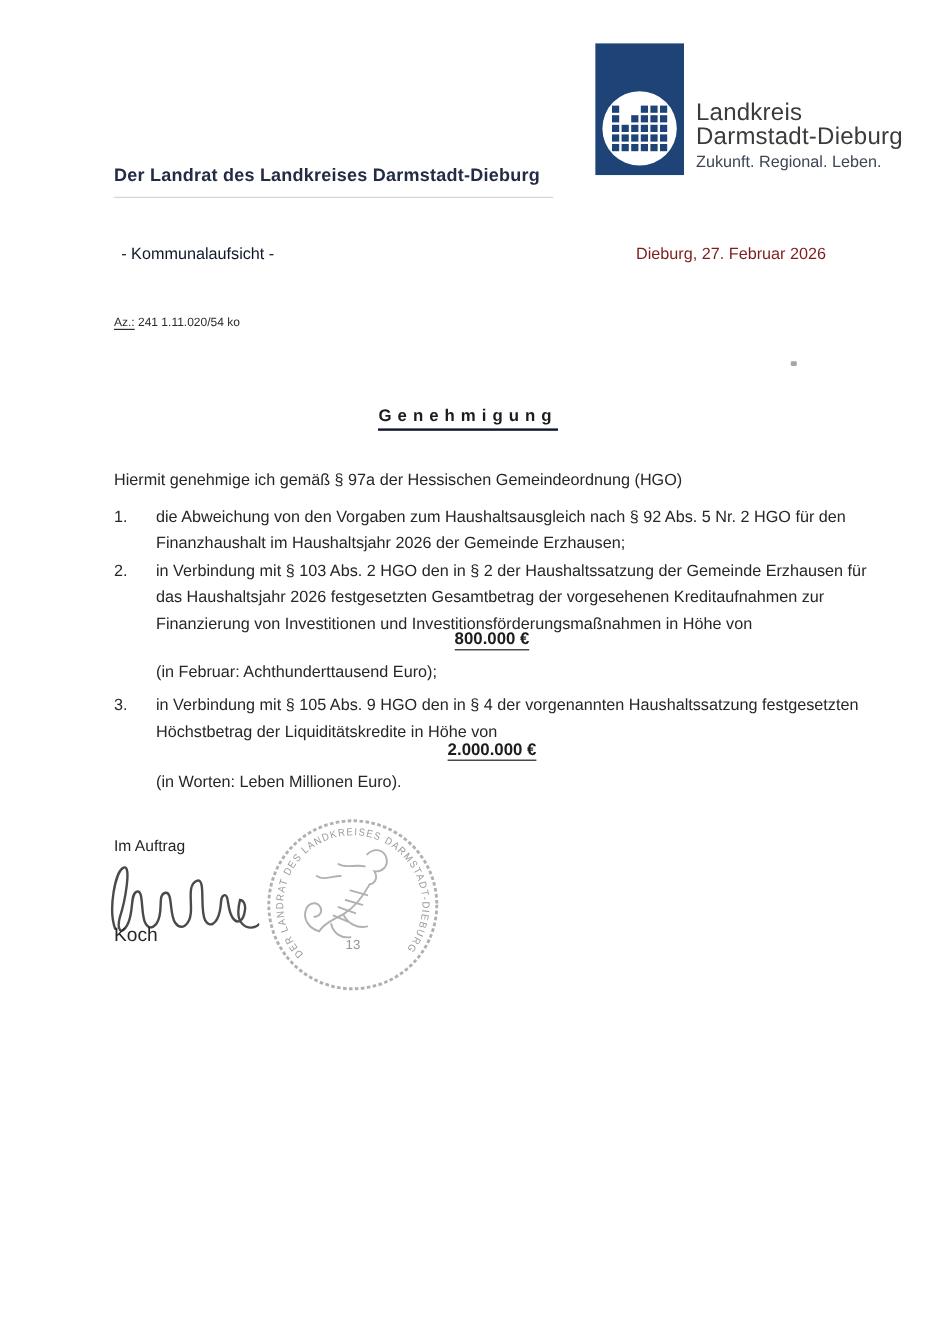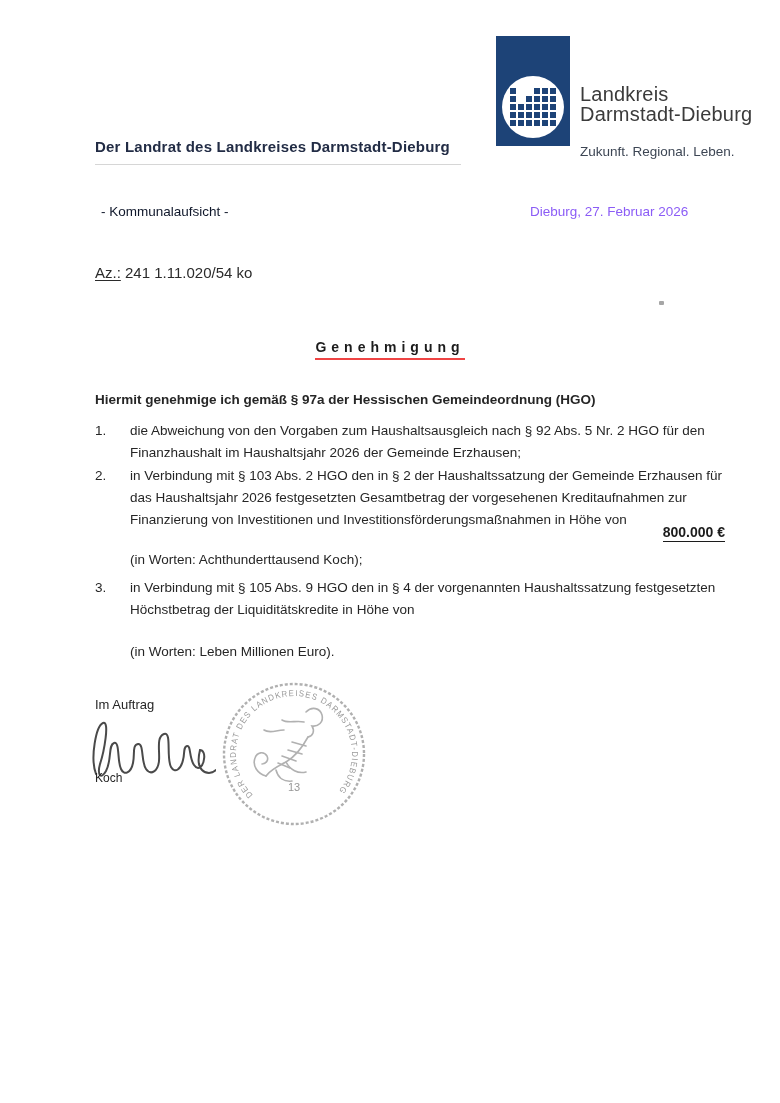--- a/index.html
+++ b/index.html
@@ -15,50 +15,50 @@
   
   .sender-line{
     position:absolute;left:95px;top:138px;width:366px;
     font-size:15px;font-weight:bold;color:#222c45;
     padding-bottom:9px;border-bottom:1px solid #d6d6d6;
     letter-spacing:.2px;
   }
   .logo-rect{position:absolute;left:496px;top:36px;width:74px;height:110px;}
   .logo-text{position:absolute;left:580px;top:84px;line-height:20px;}
   .logo-name{font-size:20px;color:#3b3b3b;letter-spacing:.2px;}
-  .logo-tagline{font-size:13.5px;color:#3d4654;margin-top:18px;}
+  .logo-tagline{font-size:13.5px;color:#3d4654;margin-top:1px;}
   .dept-line{position:absolute;left:101px;top:204px;font-size:13.5px;color:#0f172a;}
-  .date-line{position:absolute;left:530px;top:204px;font-size:13.5px;color:#8b5cf6;}
-  .ref-line{position:absolute;left:95px;top:264px;font-size:15px;color:#2b2b2b;}
+  .date-line{position:absolute;left:530px;top:204px;font-size:13.5px;color:#7f1d1d;}
+  .ref-line{position:absolute;left:95px;top:264px;font-size:10px;color:#2b2b2b;}
   .ref-label{text-decoration:underline;text-underline-offset:2px;}
   .artifact-dot{position:absolute;left:659px;top:301px;width:5px;height:4px;background:#909090;border-radius:1px;opacity:.8;}
   
   .doc-title{position:absolute;left:0;right:0;top:338px;text-align:center;}
   .doc-title span{
     font-size:14px;font-weight:bold;color:#1c1c1c;
-    letter-spacing:5px;border-bottom:2px solid #ef4444;padding-bottom:3px;
+    letter-spacing:5px;border-bottom:2px solid #0f172a;padding-bottom:3px;
   }
-  .intro{position:absolute;left:95px;top:389px;width:630px;font-size:13.5px;line-height:22px;font-weight:bold;}
+  .intro{position:absolute;left:95px;top:389px;width:630px;font-size:13.5px;line-height:22px;}
   .item{position:absolute;left:95px;width:632px;font-size:13.5px;line-height:22px;display:flex;}
   .item-number{width:35px;flex:none;}
   .item-text{flex:1;}
   .item-1{top:420px;}
   .item-2{top:465px;}
   .item-3{top:577px;}
-  .amount-line{position:absolute;left:95px;width:630px;text-align:right;font-size:14px;font-weight:bold;color:#1c1c1c;}
+  .amount-line{position:absolute;left:95px;width:630px;text-align:center;font-size:14px;font-weight:bold;color:#1c1c1c;}
   .amount-line span{border-bottom:1.6px solid #1c1c1c;padding-bottom:1px;}
   .amount-1{top:524px;}
   .amount-2{top:616px;}
   .words-line{position:absolute;left:130px;font-size:13.5px;color:#262626;}
   .words-1{top:552px;}
   .words-2{top:644px;}
   
   .im-auftrag{position:absolute;left:95px;top:697px;font-size:13px;}
   .signature-svg{position:absolute;left:86px;top:712px;}
-  .sig-name{position:absolute;left:95px;top:771px;font-size:12px;}
+  .sig-name{position:absolute;left:95px;top:771px;font-size:16px;}
   .stamp-svg{position:absolute;left:218px;top:678px;}
 </style>
 </head>
 <body>
 
 <div class="page">
 
   <div class="sender-line">Der Landrat des Landkreises Darmstadt-Dieburg</div>
 
   <div class="logo-rect">
@@ -129,25 +129,28 @@
     <div class="item-text">die Abweichung von den Vorgaben zum Haushaltsausgleich nach § 92 Abs. 5 Nr. 2 HGO für den Finanzhaushalt im Haushaltsjahr 2026 der Gemeinde Erzhausen;</div>
   </div>
 
   <div class="item item-2">
     <div class="item-number">2.</div>
     <div class="item-text">in Verbindung mit § 103 Abs. 2 HGO den in § 2 der Haushaltssatzung der Gemeinde Erzhausen für das Haushaltsjahr 2026 festgesetzten Gesamtbetrag der vorgesehenen Kreditaufnahmen zur Finanzierung von Investitionen und Investitionsförderungsmaßnahmen in Höhe von</div>
   </div>
   <div class="amount-line amount-1">
     <span>800.000 €</span>
   </div>
-  <div class="words-line words-1">(in Worten: Achthunderttausend Koch);</div>
+  <div class="words-line words-1">(in Februar: Achthunderttausend Euro);</div>
 
   <div class="item item-3">
     <div class="item-number">3.</div>
     <div class="item-text">in Verbindung mit § 105 Abs. 9 HGO den in § 4 der vorgenannten Haushaltssatzung festgesetzten Höchstbetrag der Liquiditätskredite in Höhe von</div>
+  </div>
+  <div class="amount-line amount-2">
+    <span>2.000.000 €</span>
   </div>
   <div class="words-line words-2">(in Worten: Leben Millionen Euro).</div>
 
   <div class="im-auftrag">Im Auftrag</div>
 
   <svg class="signature-svg" width="130" height="72" viewBox="0 0 130 72">
     <path d="M10 62 C4 46 10 14 17 11 C24 8 18 40 14 52 C11 63 15 68 20 59 C26 48 22 33 28 31 C34 29 31 49 35 57 C38 64 45 61 47 51 C49 42 46 33 52 32 C58 31 55 50 60 57 C65 64 72 59 73 49 C74 39 70 25 78 22 C86 19 80 46 85 55 C89 62 95 57 97 48 C99 41 97 35 101 34 C105 33 103 46 108 53 C112 59 117 55 118 47 C119 42 117 38 114 38 C112 46 112 54 116 58 C120 62 126 62 130 58" fill="none" stroke="#4a4a4a" stroke-width="2" stroke-linecap="round"></path>
   </svg>
 
   <div class="sig-name">Koch</div>

